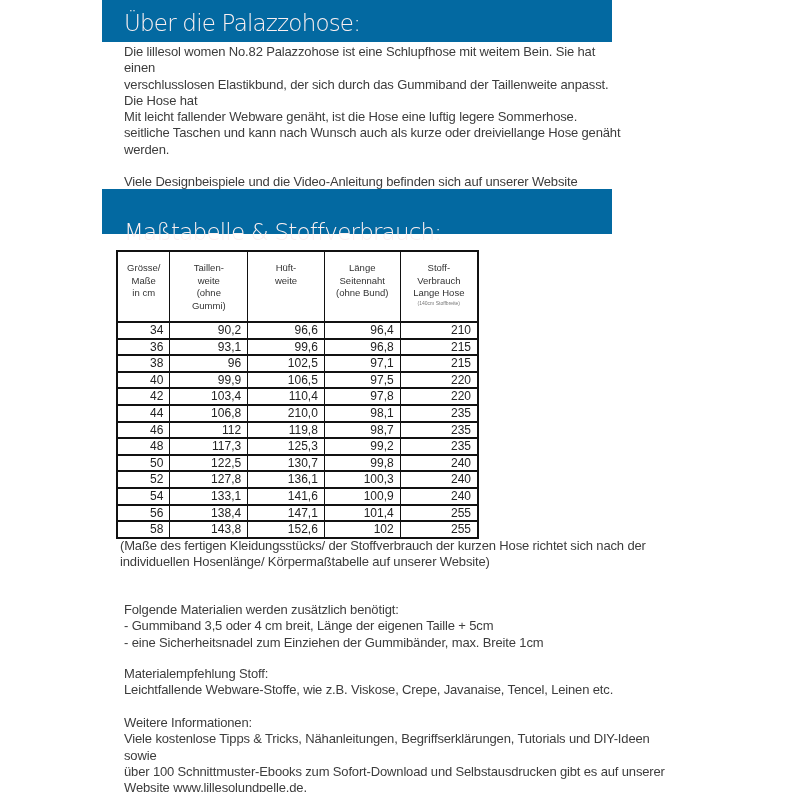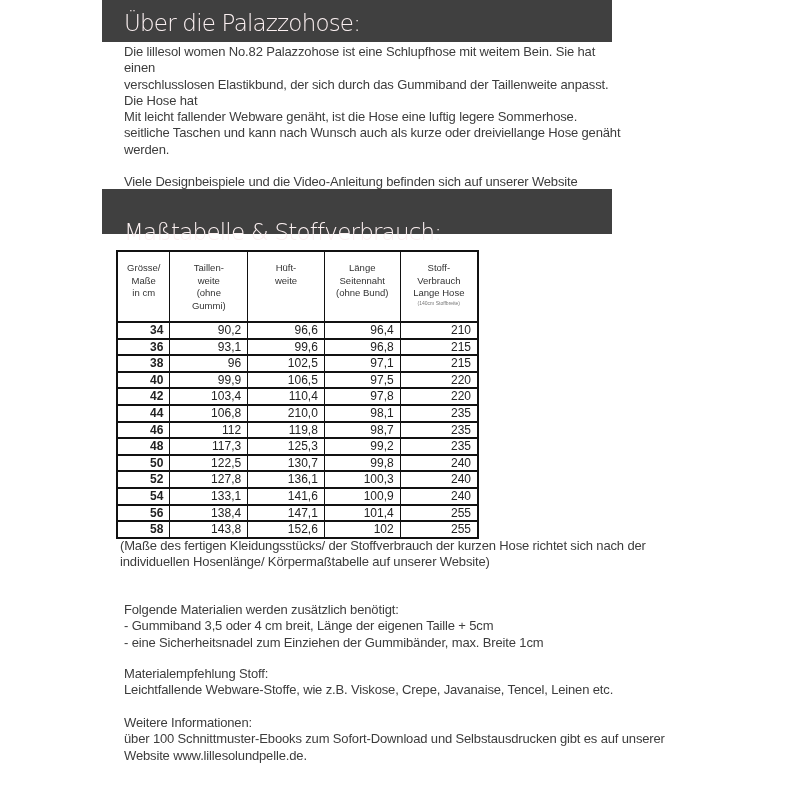--- a/index.html
+++ b/index.html
@@ -1,39 +1,39 @@
 <!DOCTYPE html>
 <html><head>
 <meta charset="utf-8">
 <style>
   html, body { margin: 0; padding: 0; background: #ffffff; }
   body { width: 792px; height: 792px; position: relative; overflow: hidden;
          font-family: "DejaVu Sans", sans-serif; color: #3a3a3a; }
-  .banner { position: absolute; left: 102px; width: 510px; background: #404040; }
+  .banner { position: absolute; left: 102px; width: 510px; background: #0369a1; }
   .banner h2 { margin: 0; font-weight: 300; color: #fbf0f1; font-size: 23px;
                letter-spacing: -0.8px; position: absolute; left: 22px;
                font-family: "DejaVu Sans", sans-serif; }
   #banner1 { top: 0; height: 42px; }
   #banner1 h2 { top: 10px; }
   #banner2 { top: 189px; height: 45px; }
   #banner2 h2 { top: 30px; }
   .txt { position: absolute; left: 124px; font-size: 13px; line-height: 16.3px;
          color: #3c3c3c; font-family: "Liberation Sans", sans-serif; letter-spacing: -0.15px; }
   .txt p { margin: 0; }
   #intro { top: 44px; width: 500px; }
   #intro .gap { height: 16px; }
   table { position: absolute; left: 116px; top: 250px; width: 363px;
           border-collapse: collapse; font-family: "Liberation Sans", sans-serif;
           border: 2px solid #111; }
   th, td { border: 1.6px solid #111; padding: 0 6px; }
   th { font-weight: normal; font-size: 9.5px; line-height: 12.5px; color: #333;
        vertical-align: top; text-align: center; padding-top: 10px; height: 59px; }
   th .tiny { display: block; font-size: 5px; line-height: 7px; color: #777; }
   td { font-size: 12px; line-height: 14.4px; height: 14.6px; text-align: right; color: #222; }
-  td.size { font-weight: bold; }
+  td.size { font-weight: normal; }
   tbody tr { border-top: 2px solid #111; }
   col.c1 { width: 53px; } col.c2 { width: 78px; } col.c3 { width: 77px; }
   col.c4 { width: 76px; } col.c5 { width: 78px; }
   #note { top: 538px; width: 560px; left: 120px; }
   #materials { top: 602px; width: 540px; }
   #fabric { top: 666px; width: 540px; }
   #info { top: 715px; width: 560px; }
 </style>
 </head>
 <body>
@@ -179,15 +179,16 @@
   <p>- eine Sicherheitsnadel zum Einziehen der Gummibänder, max. Breite 1cm</p>
 </div>
 
 <div class="txt" id="fabric">
   <p>Materialempfehlung Stoff:</p>
   <p>Leichtfallende Webware-Stoffe, wie z.B. Viskose, Crepe, Javanaise, Tencel, Leinen etc.</p>
 </div>
 
 <div class="txt" id="info">
   <p>Weitere Informationen:</p>
+  <p>Viele kostenlose Tipps &amp; Tricks, Nähanleitungen, Begriffserklärungen, Tutorials und DIY-Ideen sowie</p>
   <p>über 100 Schnittmuster-Ebooks zum Sofort-Download und Selbstausdrucken gibt es auf unserer</p>
   <p>Website www.lillesolundpelle.de.</p>
 </div>
 
 </body></html>

